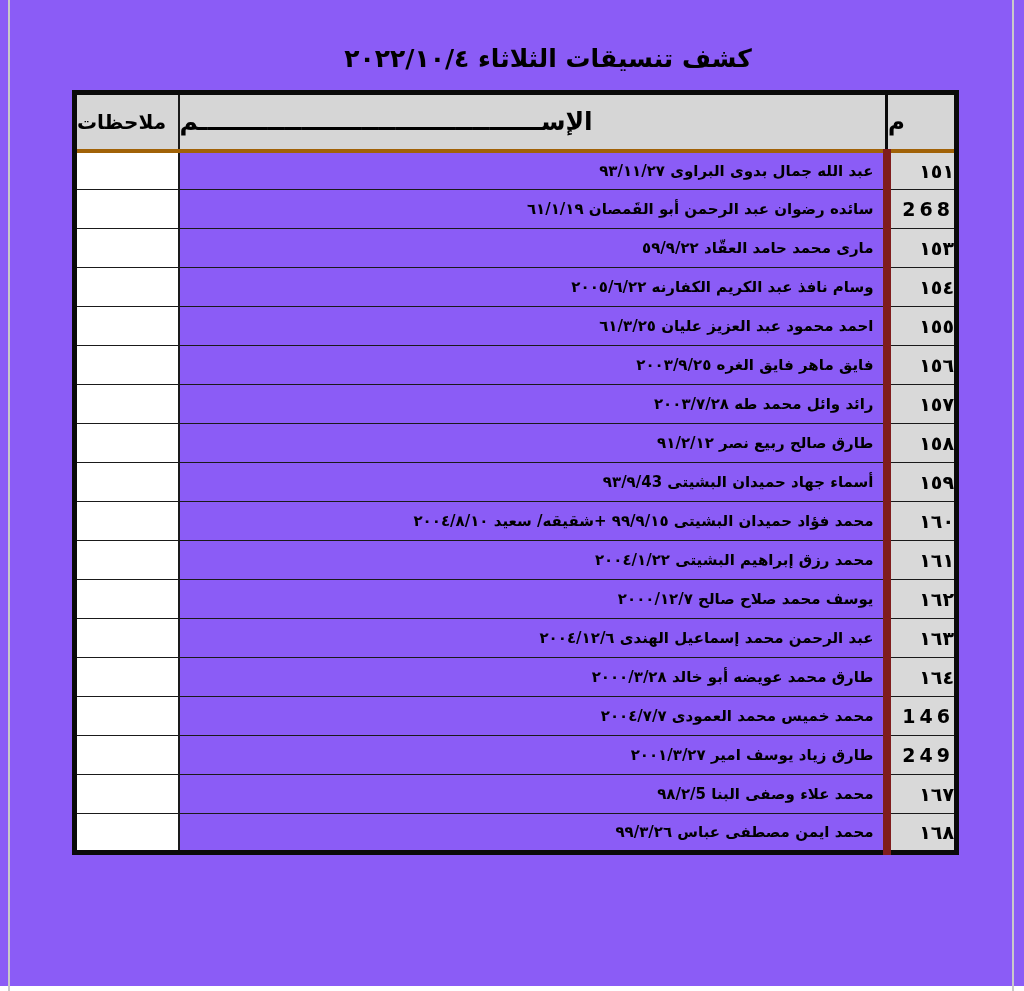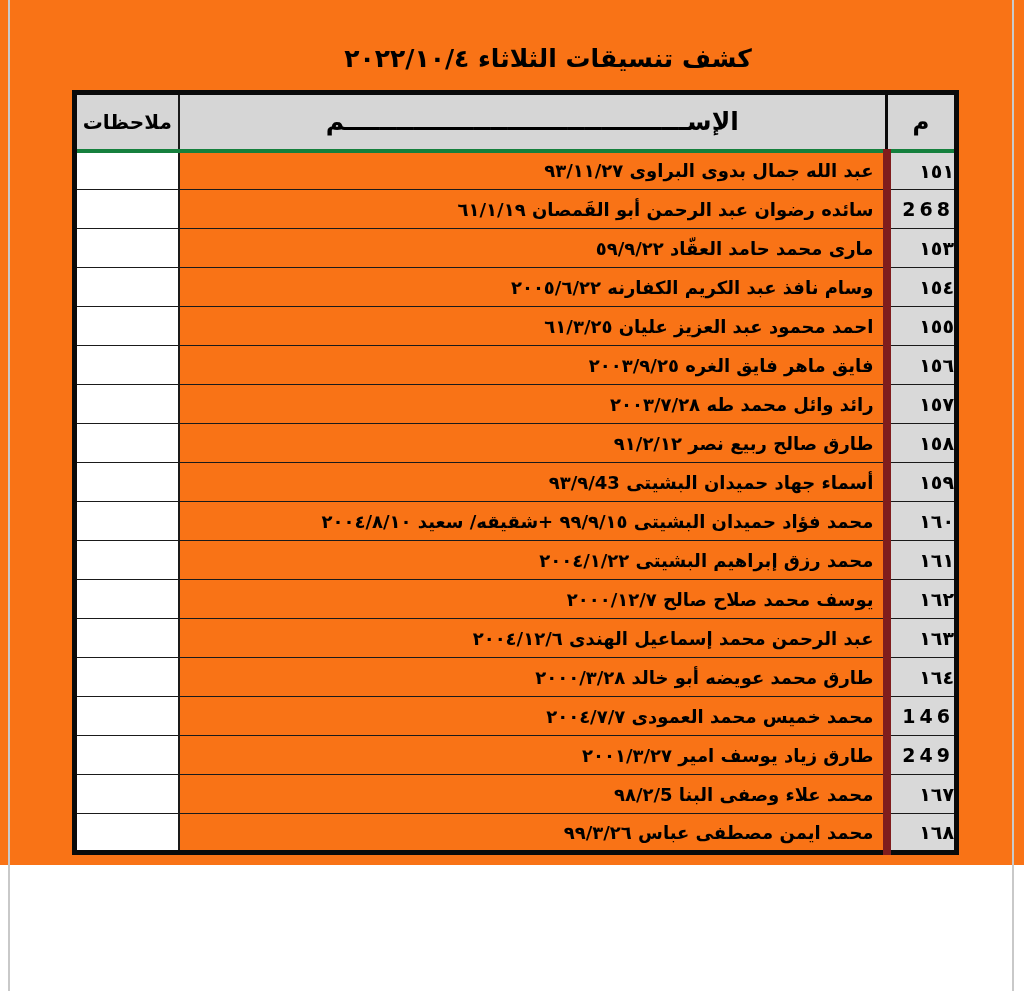--- a/index.html
+++ b/index.html
@@ -1,45 +1,45 @@
 <!DOCTYPE html>
 <html lang="ar" dir="rtl"><head>
 <meta charset="utf-8">
 <style>
   * { margin:0; padding:0; box-sizing:border-box; }
   html,body { width:1024px; height:991px; background:#ffffff; overflow:hidden;
               font-family:"DejaVu Sans", sans-serif; color:#000; }
-  .page { position:relative; width:1024px; height:865px; background:#f97316; }
+  .page { position:relative; width:1024px; height:986px; background:#8b5cf6; }
 
   .scan-edge { position:absolute; top:0; height:991px; width:2px; background:#c9c9c9; }
   .scan-edge.left  { left:8px; }
   .scan-edge.right { left:1012px; }
 
   .doc-title { position:absolute; top:44px; left:36px; width:1024px;
                text-align:center; direction:rtl;
                font-size:25px; font-weight:bold; letter-spacing:0; }
 
   table.sheet { position:absolute; top:90px; left:72px; width:887px;
                 border-collapse:collapse; table-layout:fixed; direction:rtl;
                 border:5px solid #0a0a0a; }
   col.c-serial { width:70px; }
   col.c-name   { width:708px; }
   col.c-notes  { width:104px; }
 
-  th { background:#d6d6d6; border-bottom:4px solid #15803d; height:58px;
-       vertical-align:middle; text-align:center; font-weight:bold; }
+  th { background:#d6d6d6; border-bottom:4px solid #a16207; height:58px;
+       vertical-align:middle; text-align:left; font-weight:bold; }
   th.h-serial { font-size:23px; border-left:3px solid #0a0a0a; }
   th.h-name   { font-size:25px; border-left:2px solid #1a1a1a;margin-left:12px; }
   th.h-notes  { font-size:20px; }
 
   tbody td { height:39px; border-top:1.5px solid #1a1a1a; vertical-align:middle; }
   td.cell-serial { background:#d9d9d9; border-left:8px solid #7f1d1d;
                    font-weight:bold; font-size:19px; letter-spacing:4px; }
   td.cell-name   { border-left:2px solid #1a1a1a; text-align:right;
-                   padding:0 9px; font-weight:bold; font-size:18px; white-space:nowrap; }
+                   padding:0 9px; font-weight:bold; font-size:15px; white-space:nowrap; }
   td.cell-notes  { background:#fff; }
 </style>
 </head>
 <body>
 
 <div class="page">
   <div class="scan-edge left"></div>
   <div class="scan-edge right"></div>
 
   <div class="doc-title">كشف تنسيقات الثلاثاء  ٢٠٢٢/١٠/٤</div>

